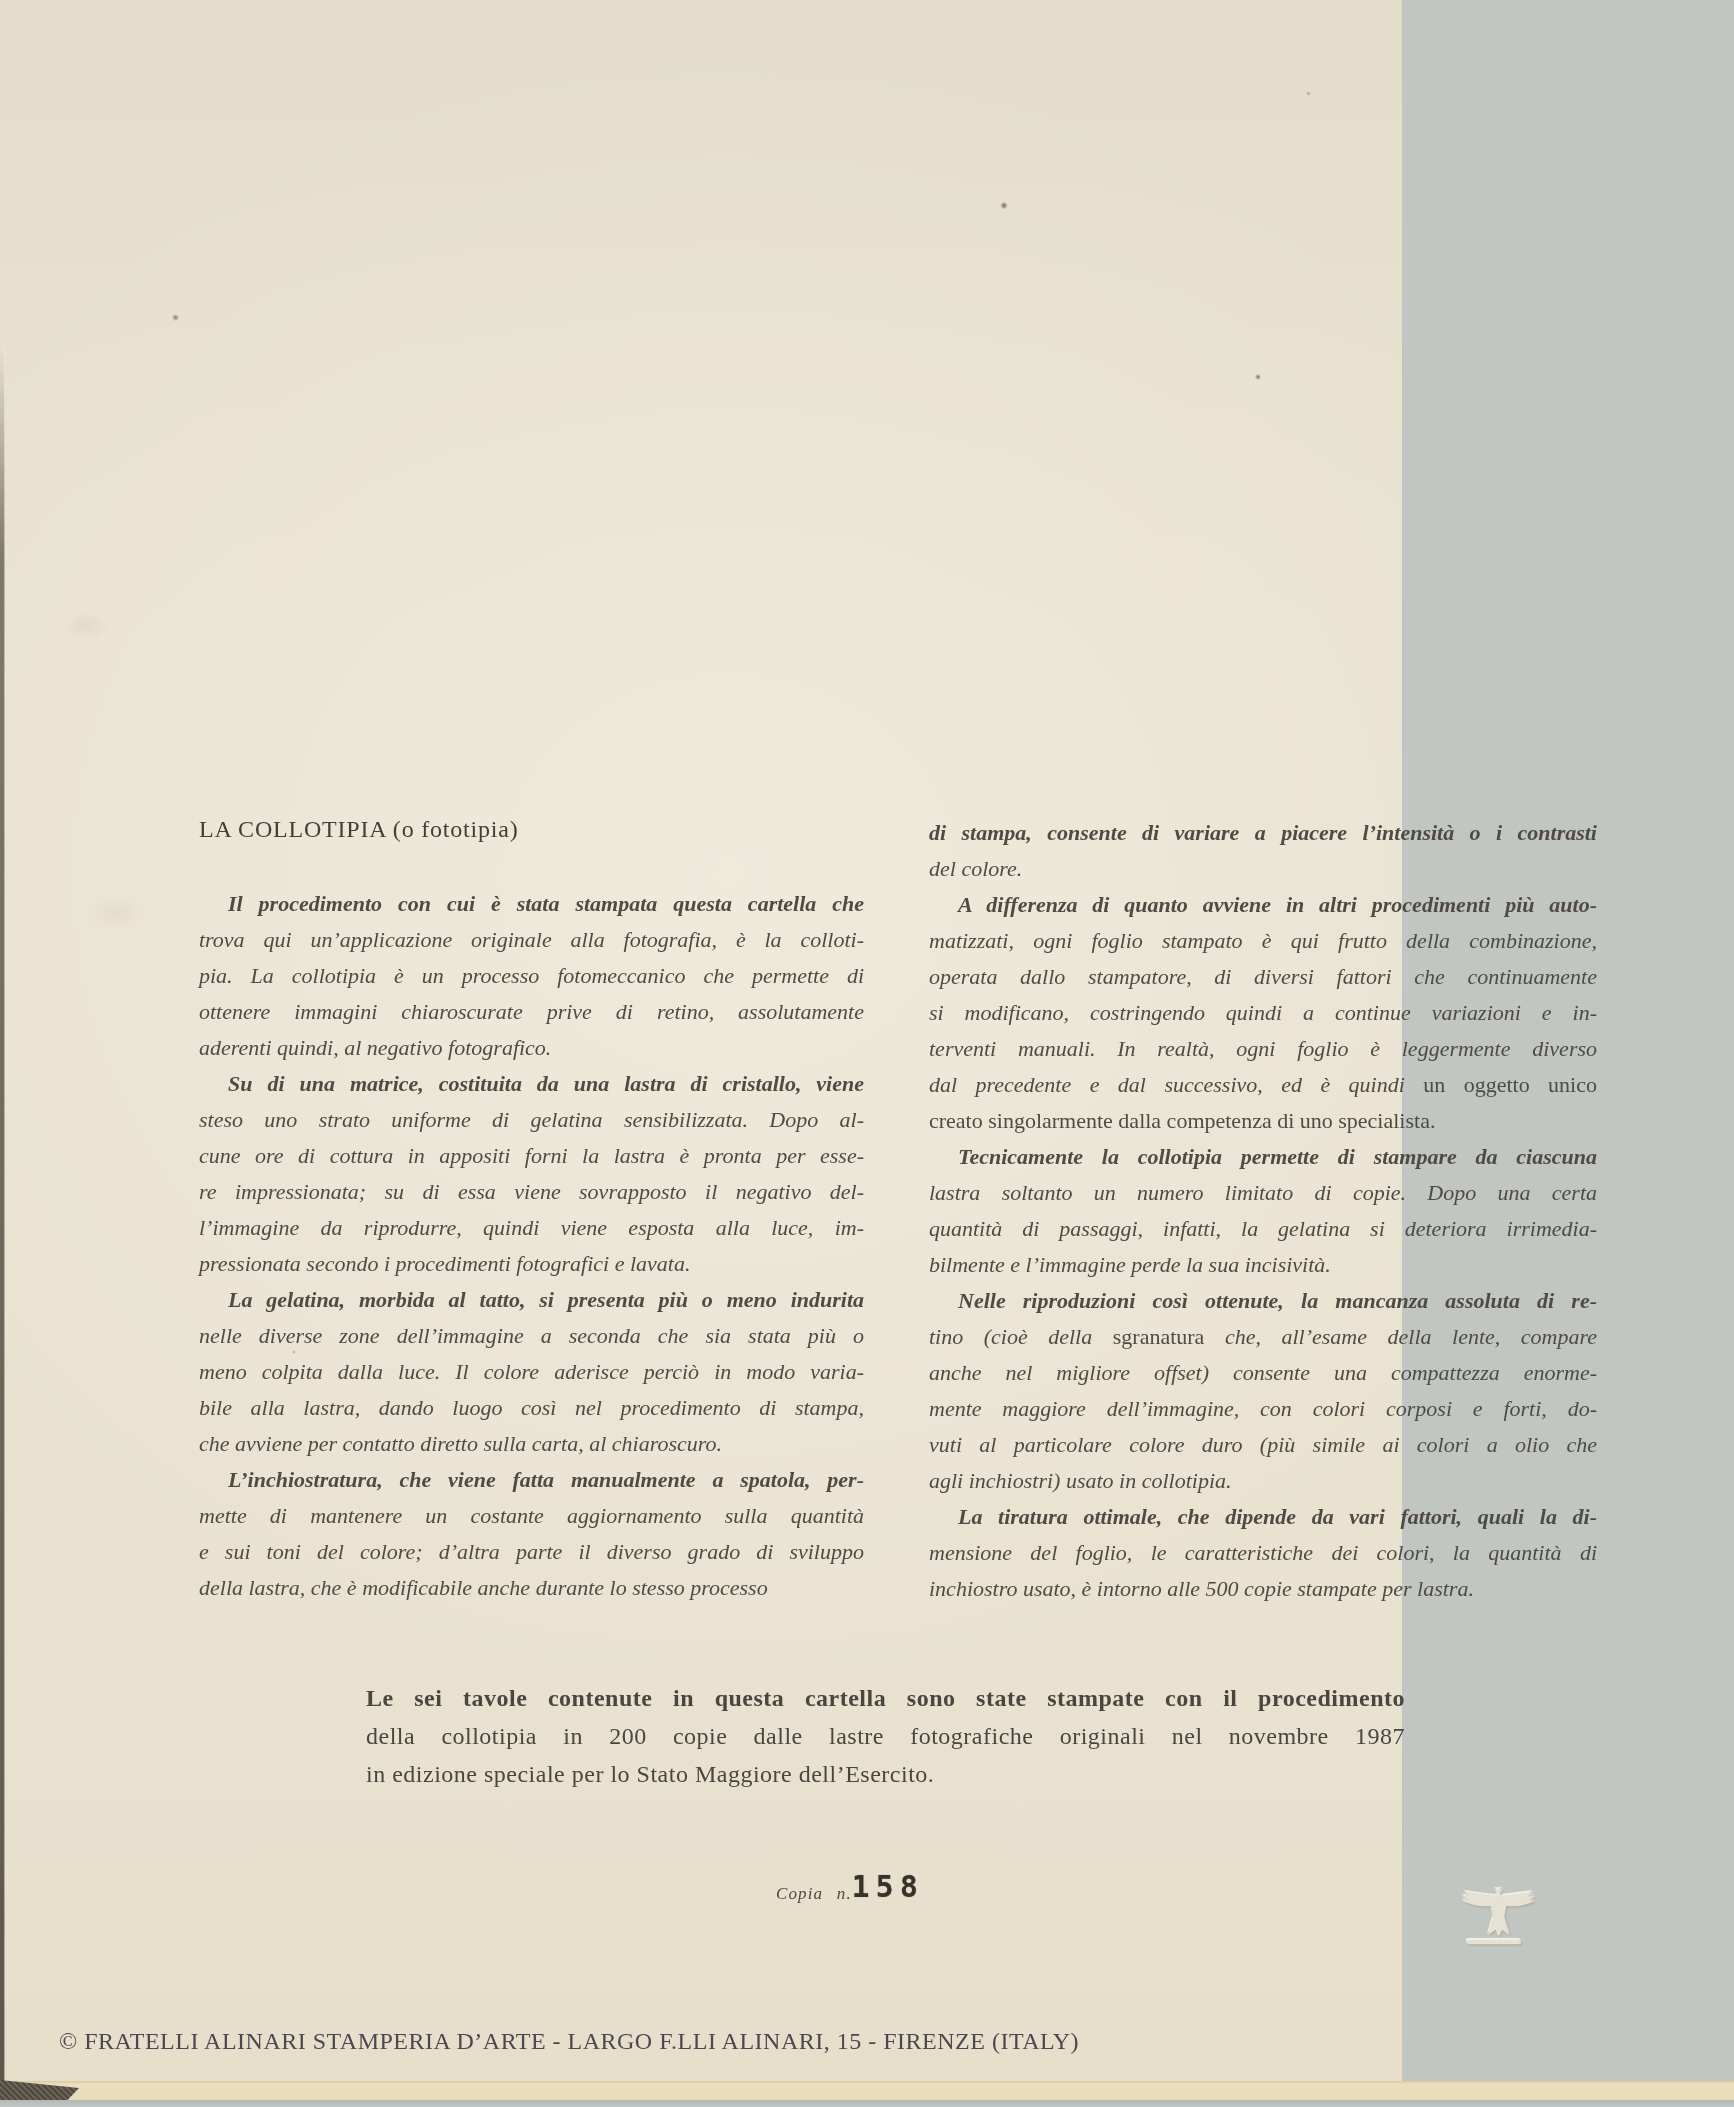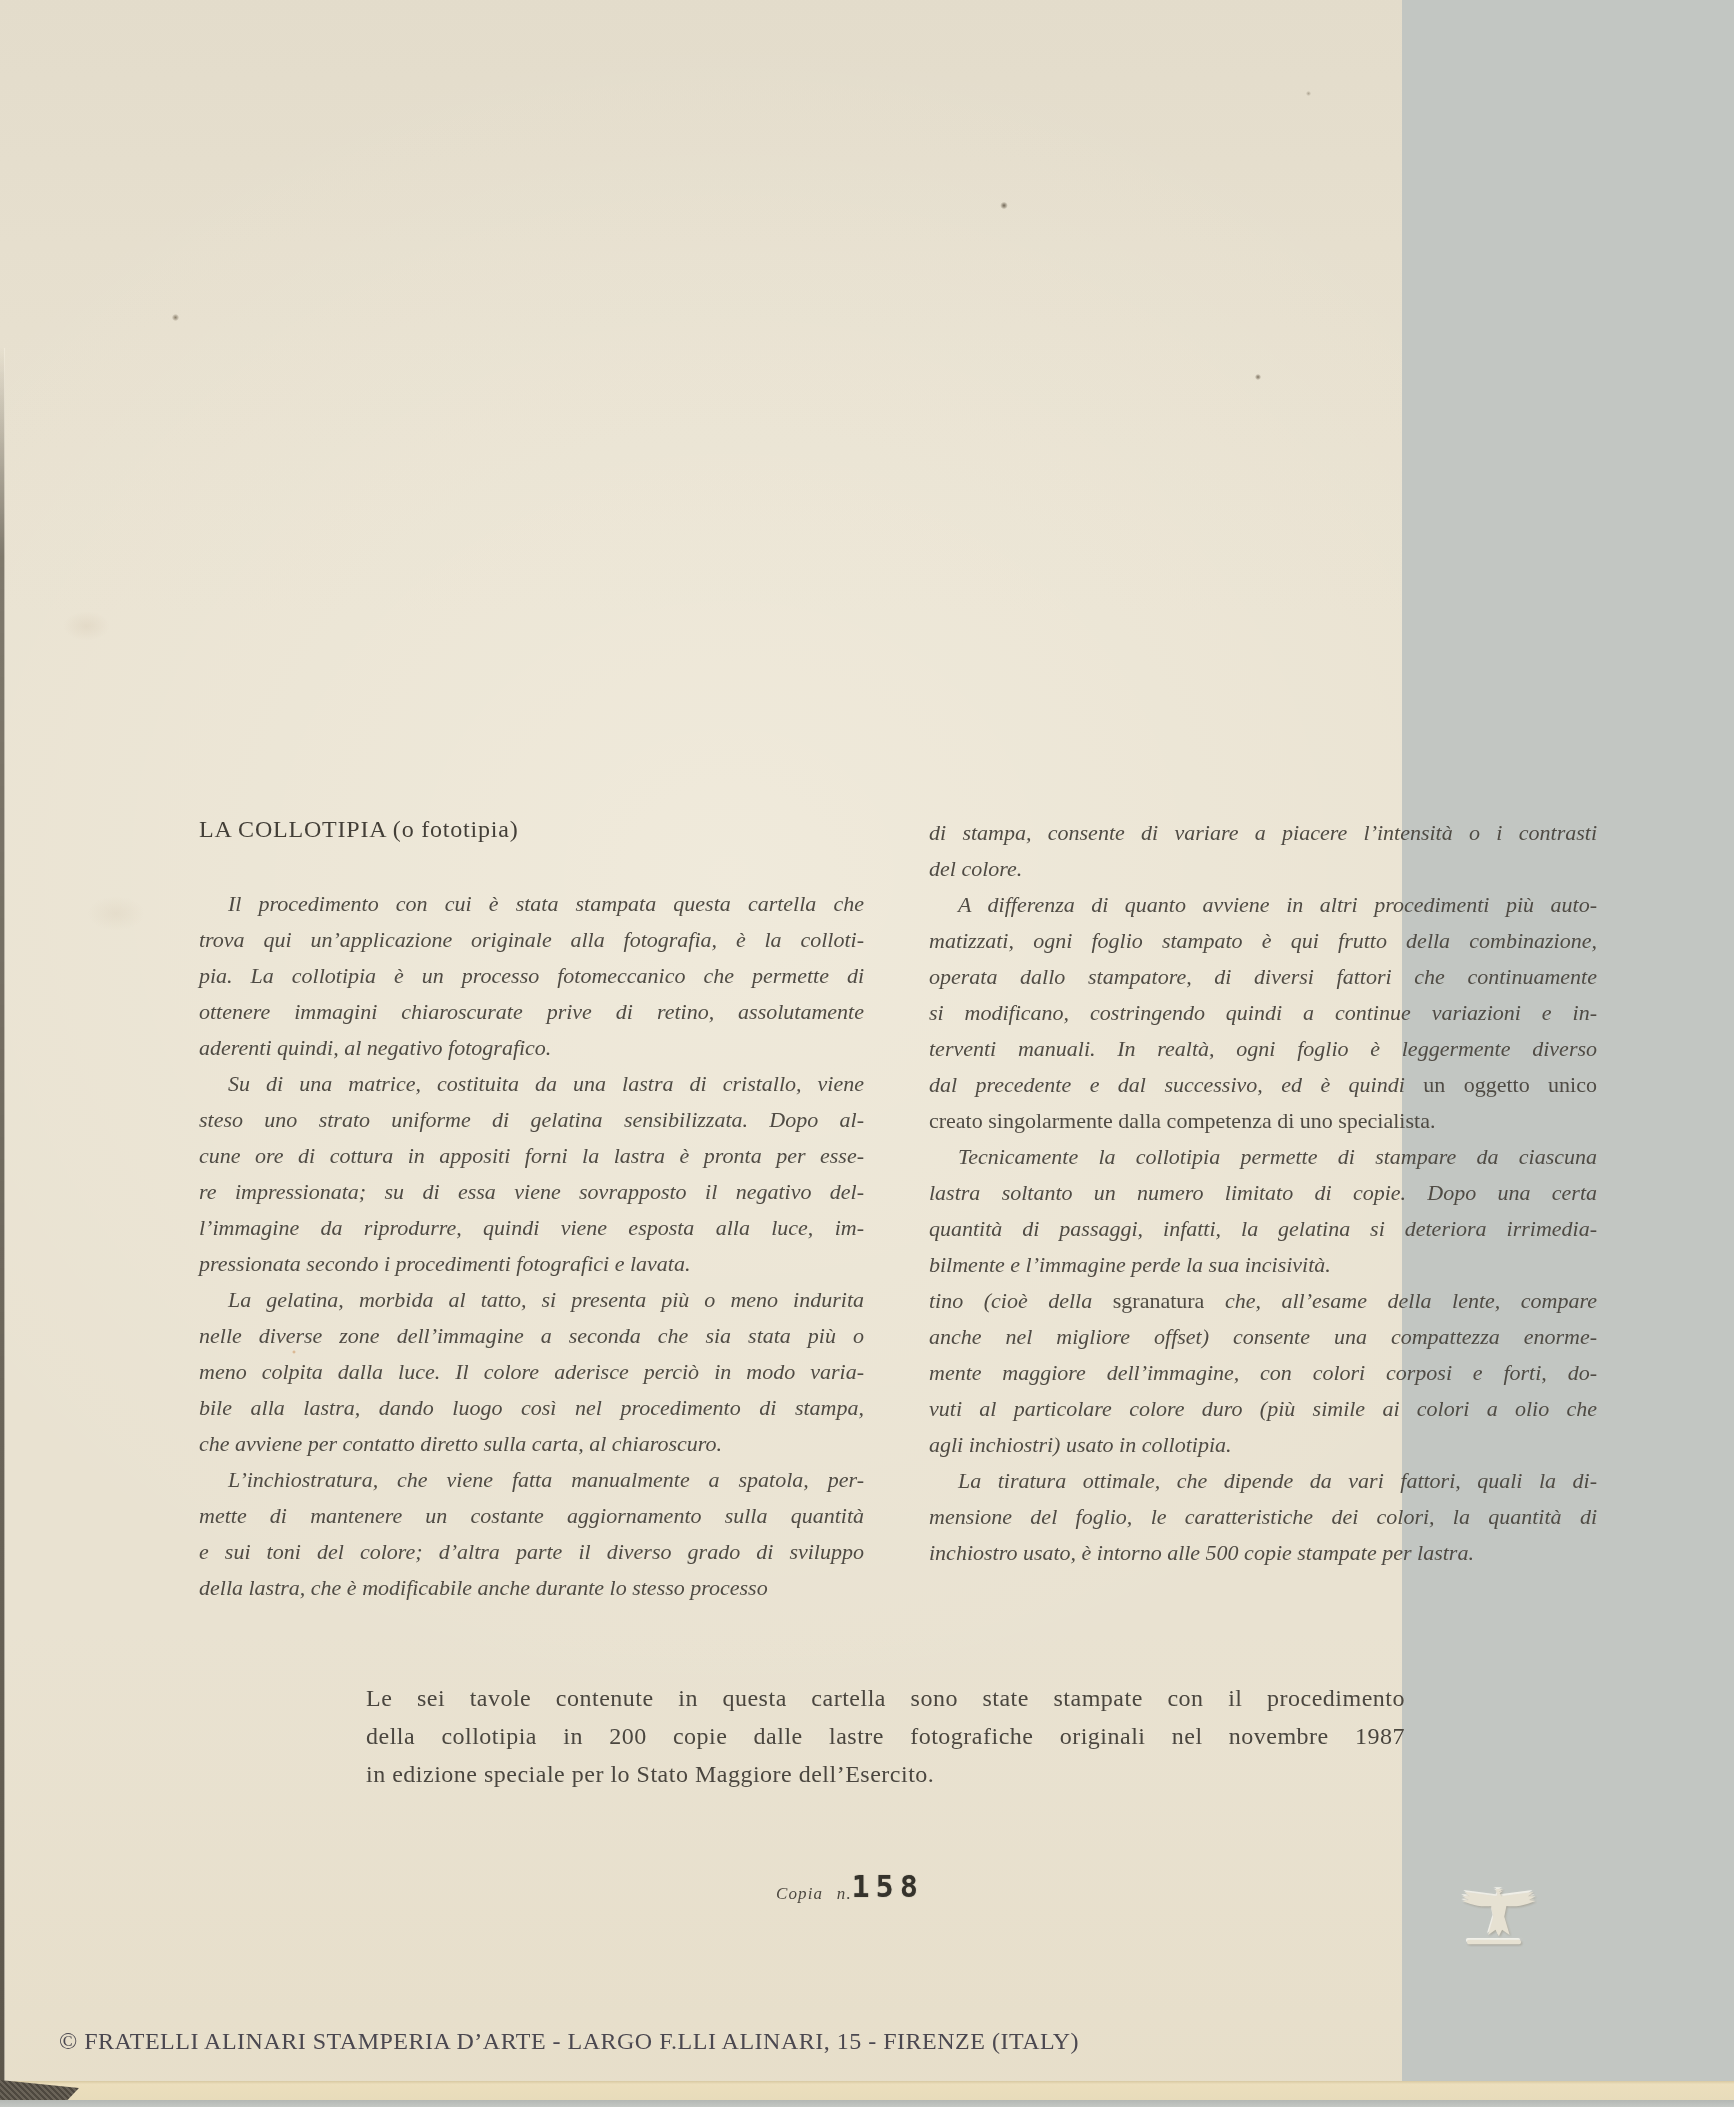--- a/index.html
+++ b/index.html
@@ -12,21 +12,21 @@
            linear-gradient(0deg, rgba(214,196,150,0.12) 0%, rgba(214,196,150,0.03) 14%, rgba(0,0,0,0) 22%),
            #e9e2d1;}
   
   .title{position:absolute;left:199px;top:816px;font-size:24px;letter-spacing:0.8px;
          color:#433f38;white-space:nowrap;}
   
   .col{position:absolute;font-style:italic;font-size:22px;line-height:36px;color:#4f4b44;}
   #col-left{left:199px;top:886px;width:665px;}
   #col-right{left:929px;top:815px;width:668px;}
   .line{text-align:justify;text-align-last:justify;}
-  .line.pfirst{text-indent:29px;}
+  .line.pfirst{text-indent:29px;font-weight:bold;}
   .line.plast{text-align-last:left;}
   #col-right .para:first-child .line.pfirst{text-indent:0;}
   .rm{font-style:normal;}
   
   .colophon{position:absolute;left:366px;top:1679px;width:1039px;
             font-size:24px;line-height:38px;letter-spacing:0.5px;color:#4a463f;}
   .colophon .line.pfirst{text-indent:0;}
   
   .copyline{position:absolute;left:776px;top:1872px;color:#4c4840;white-space:nowrap;}
   .copylabel{font-size:17px;letter-spacing:1.1px;word-spacing:8.4px;font-style:italic;}
@@ -115,20 +115,21 @@
         <div class="line"><span>dal precedente e dal successivo, ed è quindi </span><span class="rm">un oggetto unico</span></div>
         <div class="line plast"><span class="rm">creato singolarmente dalla competenza di uno specialista.</span></div>
       </div>
       <div class="para">
         <div class="line pfirst"><span>Tecnicamente la collotipia permette di stampare da ciascuna</span></div>
         <div class="line"><span>lastra soltanto un numero limitato di copie. Dopo una certa</span></div>
         <div class="line"><span>quantità di passaggi, infatti, la gelatina si deteriora irrimedia-</span></div>
         <div class="line plast"><span>bilmente e l’immagine perde la sua incisività.</span></div>
       </div>
       <div class="para">
+        <div class="line pfirst"><span>Nelle riproduzioni così ottenute, la mancanza assoluta di re-</span></div>
         <div class="line"><span>tino (cioè della </span><span class="rm">sgranatura</span><span> che, all’esame della lente, compare</span></div>
         <div class="line"><span>anche nel migliore offset) consente una compattezza enorme-</span></div>
         <div class="line"><span>mente maggiore dell’immagine, con colori corposi e forti, do-</span></div>
         <div class="line"><span>vuti al particolare colore duro (più simile ai colori a olio che</span></div>
         <div class="line plast"><span>agli inchiostri) usato in collotipia.</span></div>
       </div>
       <div class="para">
         <div class="line pfirst"><span>La tiratura ottimale, che dipende da vari fattori, quali la di-</span></div>
         <div class="line"><span>mensione del foglio, le caratteristiche dei colori, la quantità di</span></div>
         <div class="line plast"><span>inchiostro usato, è intorno alle 500 copie stampate per lastra.</span></div>

